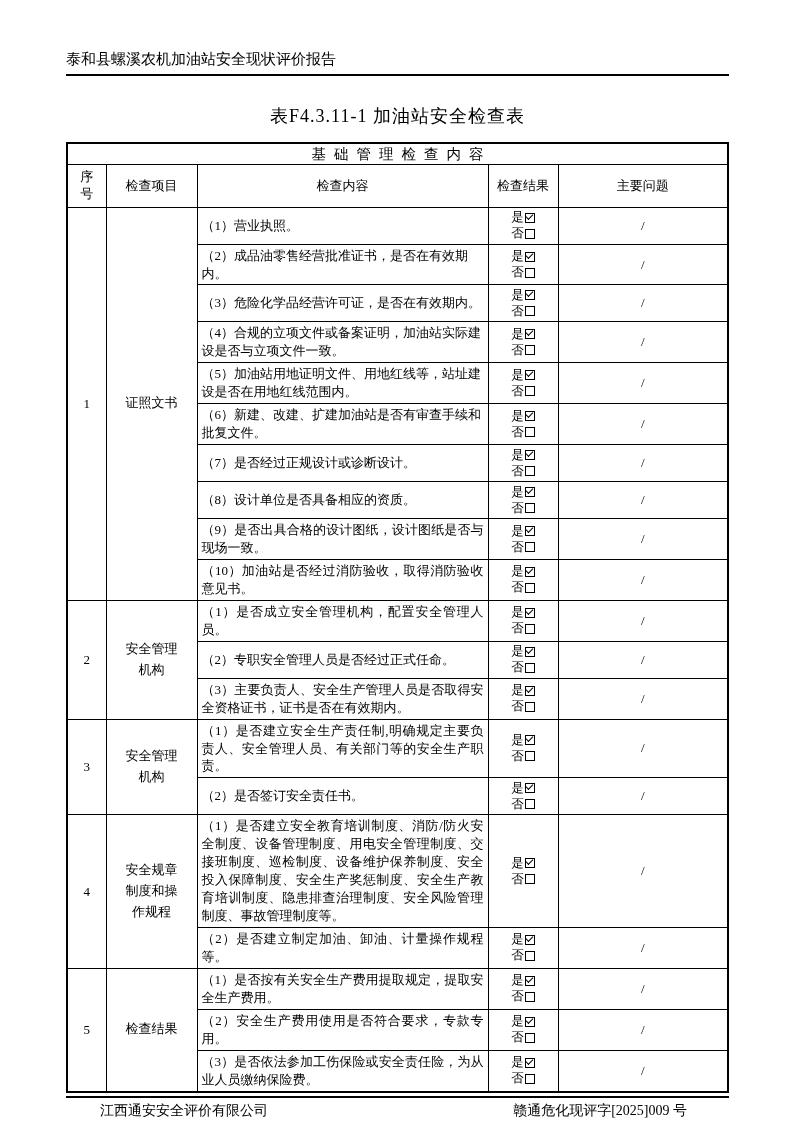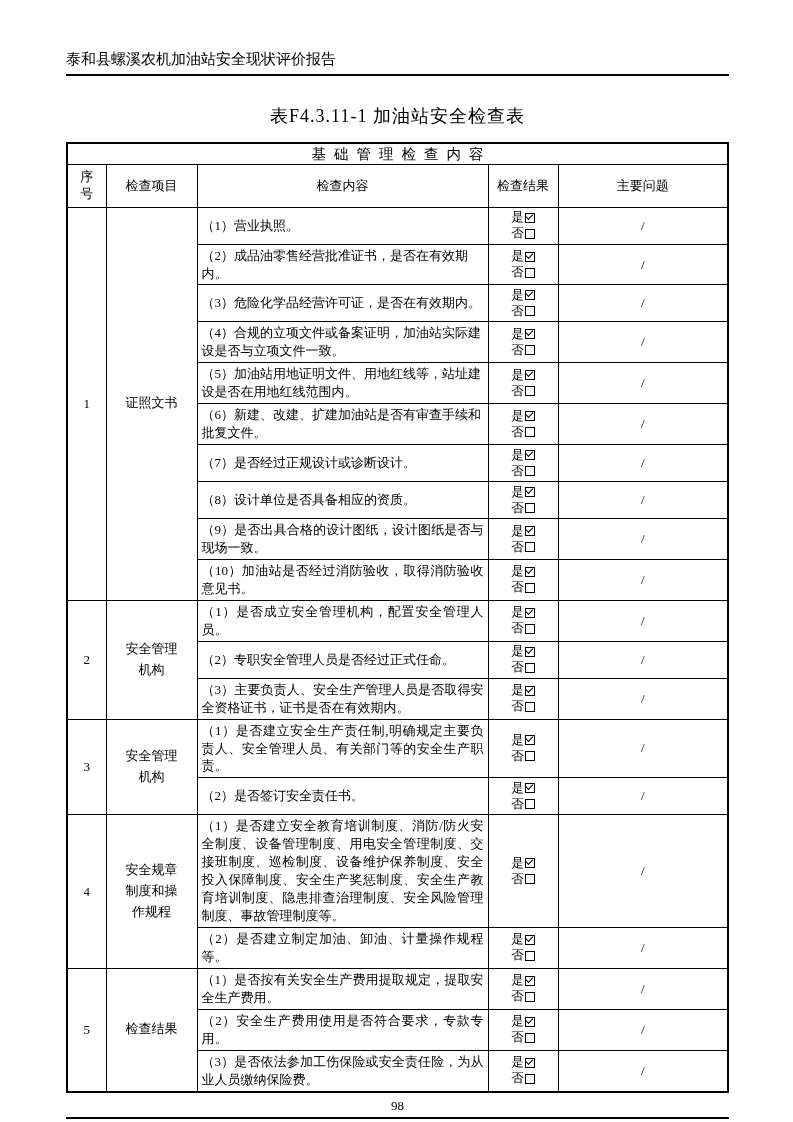--- a/index.html
+++ b/index.html
@@ -417,20 +417,19 @@
             <div class="res-line">
               <span class="res-label">否</span>
               <span class="cbox"></span>
             </div>
           </td>
           <td class="problem-cell">/</td>
         </tr>
       </tbody>
   </table>
 
-  <div class="page-number">98</div>
 
   <div class="footer-bar">
     <span>江西通安安全评价有限公司</span>
     <span>赣通危化现评字[2025]009 号</span>
   </div>
 
 </div>
 
 </body></html>

